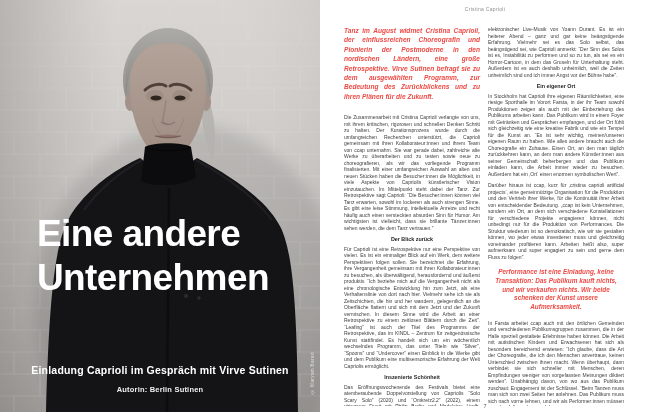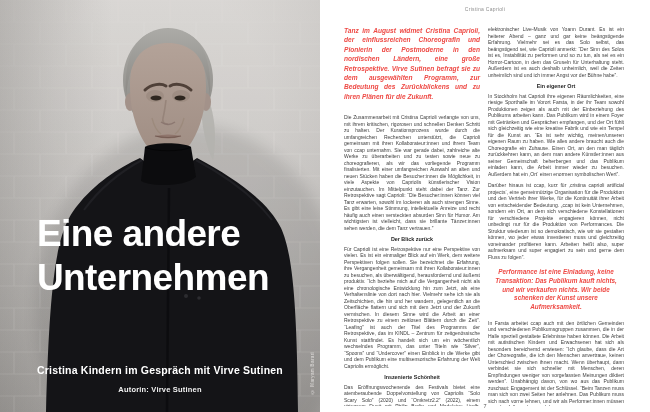--- a/index.html
+++ b/index.html
@@ -148,22 +148,22 @@
 
       <path d="M169 188 L167 412" stroke="#0a0a0c" stroke-width="2.5" opacity="0.7"></path>
       <circle cx="186" cy="296" r="2" fill="#2c2c30"></circle>
       <circle cx="199" cy="298" r="1.8" fill="#2c2c30"></circle>
     </svg>
 
     <h1 class="headline">
       <span>Eine andere</span>
       <span>Unternehmen</span>
     </h1>
-    <div class="subtitle">Cristina Kindern im Gespräch mit Virve Sutinen</div>
-    <div class="byline">Autorin: Virve Sutinen</div>
+    <div class="subtitle">Einladung Caprioli im Gespräch mit Virve Sutinen</div>
+    <div class="byline">Autorin: Berlin Sutinen</div>
     <div class="credit">© Maryam Barari</div>
   </section>
 
   <section class="article-page">
     <div class="running-head">Cristina Caprioli</div>
 
     <div class="columns">
       <div class="col">
         <p class="intro">Tanz im August widmet Cristina Caprioli, der einflussreichen Choreografin und Pionierin der Postmoderne in den nordischen Ländern, eine große Retrospektive. Virve Sutinen befragt sie zu dem ausgewählten Programm, zur Bedeutung des Zurückblickens und zu ihren Plänen für die Zukunft.</p>
         <p>Die Zusammenarbeit mit Cristina Caprioli verlangte von uns, mit ihrem kritischen, rigorosen und schnellen Denken Schritt zu halten. Der Kurationsprozess wurde durch die umfangreichen Recherchen unterstützt, die Caprioli gemeinsam mit ihren Kollaborateur:innen und ihrem Team von ccap unternahm. Sie war gerade dabei, zahlreiche alte Werke zu überarbeiten und zu testen sowie neue zu choreografieren, als wir das vorliegende Programm finalisierten. Mit einer umfangreichen Auswahl an alten und neuen Stücken haben die Besucher:innen die Möglichkeit, in viele Aspekte von Capriolis künstlerischer Vision einzutauchen. Im Mittelpunkt steht dabei der Tanz. Zur Retrospektive sagt Caprioli: “Die Besucher:innen können viel Tanz erwarten, sowohl im lockeren als auch strengen Sinne. Es gibt eine leise Stimmung, intellektuelle Anreize und recht häufig auch einen versteckten absurden Sinn für Humor. Am wichtigsten ist vielleicht, dass sie brillante Tänzer:innen sehen werden, die dem Tanz vertrauen.”</p>

